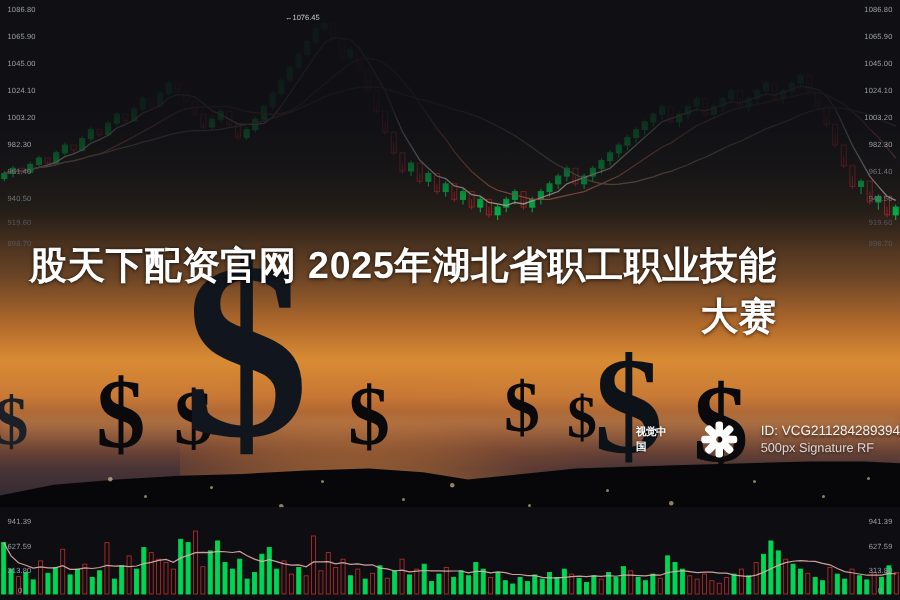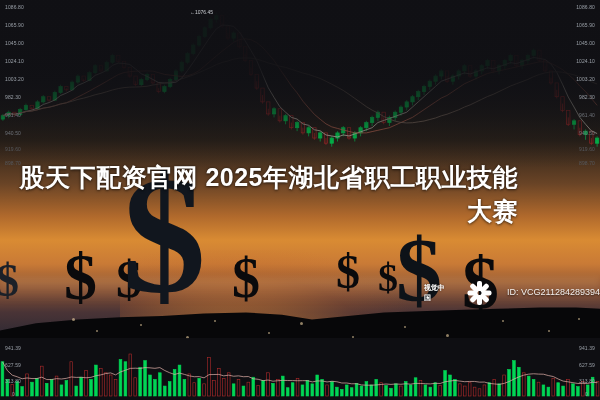--- a/index.html
+++ b/index.html
@@ -565,16 +565,17 @@
       <span style="transform:rotate(45deg);"></span>
       <span style="transform:rotate(90deg);"></span>
       <span style="transform:rotate(135deg);"></span>
       <span style="transform:rotate(180deg);"></span>
       <span style="transform:rotate(225deg);"></span>
       <span style="transform:rotate(270deg);"></span>
       <span style="transform:rotate(315deg);"></span>
     </span>
     <span class="wm-lines">
       <span class="wm-id">ID: VCG211284289394</span>
+      <span class="wm-src">500px Signature RF</span>
     </span>
   </div>
 
 </div>
 
 </body></html>

